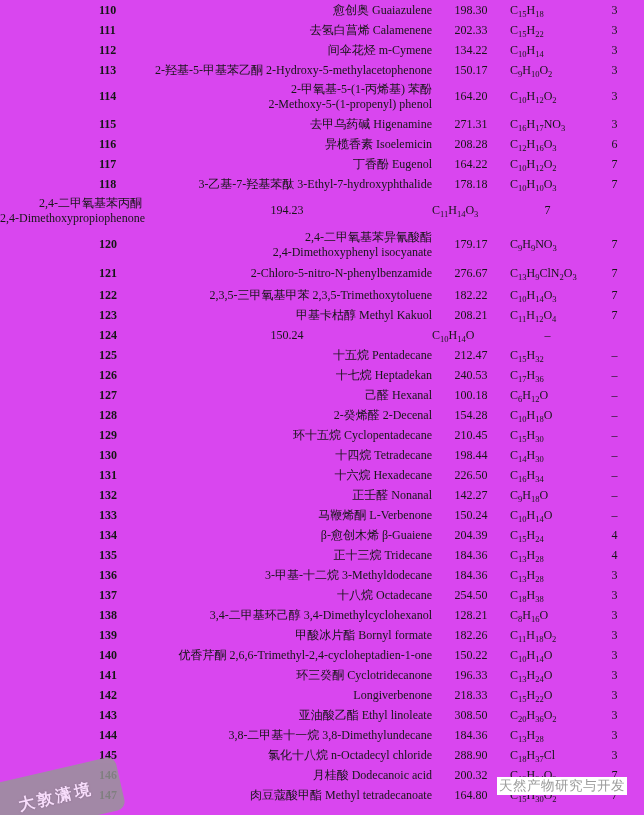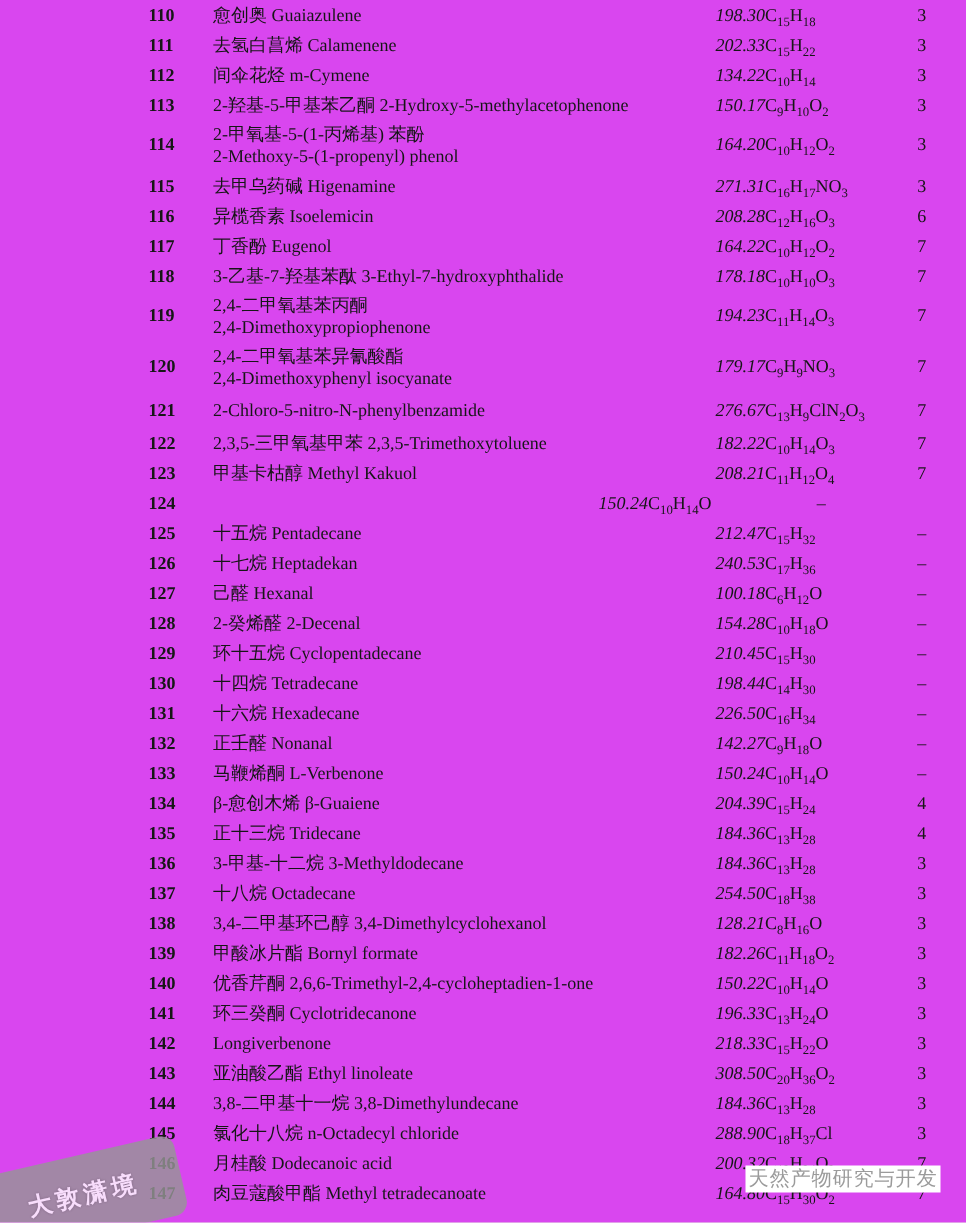--- a/index.html
+++ b/index.html
@@ -23,22 +23,22 @@
     grid-template-columns:142px 290px 78px 75px 59px;
     align-items:center;
     font-size:12px;
     line-height:20px;
     min-height:20px;
   }
   .row.double{line-height:15.5px;padding:1.5px 0;}
   .c{white-space:nowrap;overflow:visible;}
   .no{font-weight:700;padding-left:99px;text-align:left;}
   .name{text-align:center;}
-  .name .nline{text-align:left;}
-  .mw{text-align:right;font-style:italic;}
+  .name .nline{text-align:right;}
+  .mw{text-align:center;}
   .formula{}
   .formula sub{font-size:8.5px;line-height:0;}
   .ref{text-align:center;}
   
   .wm-right{
     position:absolute;
     left:497px;top:777px;
     font-size:13.5px;
     color:#9b9b9b;
     background:#ffffff;
@@ -151,21 +151,20 @@
       <div class="row">
     <div class="c no">118</div>
     <div class="c name">
           <div class="nline">3-乙基-7-羟基苯酞 3-Ethyl-7-hydroxyphthalide</div>
         </div>
     <div class="c mw">178.18</div>
     <div class="c formula">C<sub>10</sub>H<sub>10</sub>O<sub>3</sub></div>
     <div class="c ref">7</div>
   </div>
       <div class="row double">
-    <div class="c no">119</div>
     <div class="c name">
           <div class="nline">2,4-二甲氧基苯丙酮</div>
           <div class="nline">2,4-Dimethoxypropiophenone</div>
         </div>
     <div class="c mw">194.23</div>
     <div class="c formula">C<sub>11</sub>H<sub>14</sub>O<sub>3</sub></div>
     <div class="c ref">7</div>
   </div>
       <div class="row double">
     <div class="c no">120</div>

